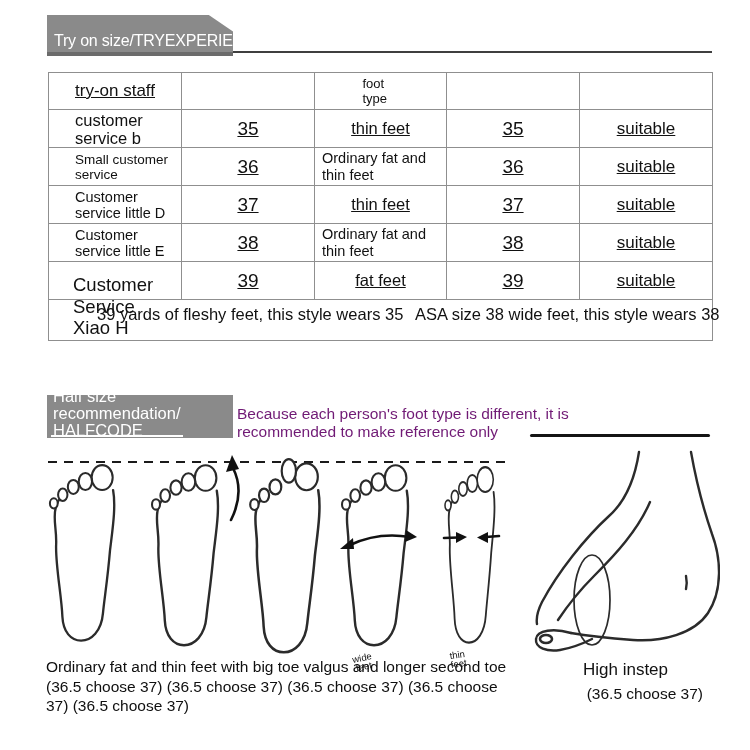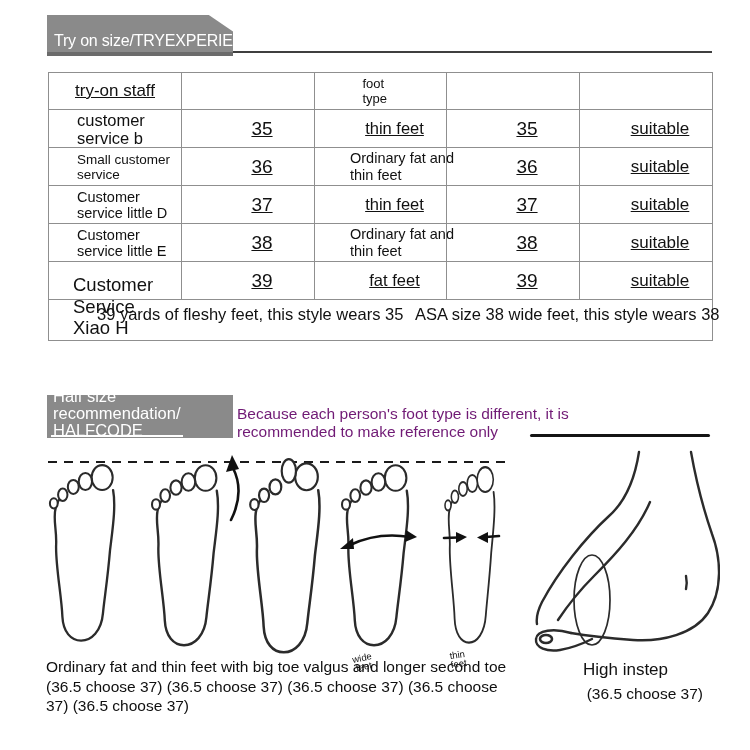--- a/index.html
+++ b/index.html
@@ -31,21 +31,21 @@
     position:absolute;left:48px;top:72px;width:664px;
     border-collapse:collapse;table-layout:fixed;z-index:2;background:transparent;text-decoration:underline;
   }
   .fit-table col.c1{width:133px}.fit-table col.c2{width:133px}.fit-table col.c3{width:132px}
   .fit-table col.c4{width:133px}.fit-table col.c5{width:133px}
   .fit-table td{
     border:1px solid #8f8f8f;padding:0;vertical-align:middle;text-align:center;
     overflow:visible;background:transparent;
   }
   .fit-table tr.hrow td{height:36px;}
-  .fit-table tr.drow td{height:37px;padding-left:28px;}
+  .fit-table tr.drow td{height:37px;}
   .th-staff{font-size:17px;}
   .th-foot span.fw{display:inline-block;width:36px;font-size:13px;line-height:15px;text-align:left;}
   .smudgeA{background:linear-gradient(180deg,transparent 28%,#ececec 46%,#f4f4f4 58%,transparent 75%);}
   .smudgeB{background:linear-gradient(178deg,transparent 20%,#efefef 40%,#e9e9e9 52%,transparent 70%);}
   td.staff{text-align:left;padding-left:26px;}
   .s1{font-size:16.5px;line-height:18px;}
   .s2{font-size:13.5px;line-height:15px;margin-top:20px;}
   .s3,.s4{font-size:14.5px;line-height:16px;}
   td.staff .wrapnarrow{display:inline-block;width:100px;}
   .staff-overflow{

